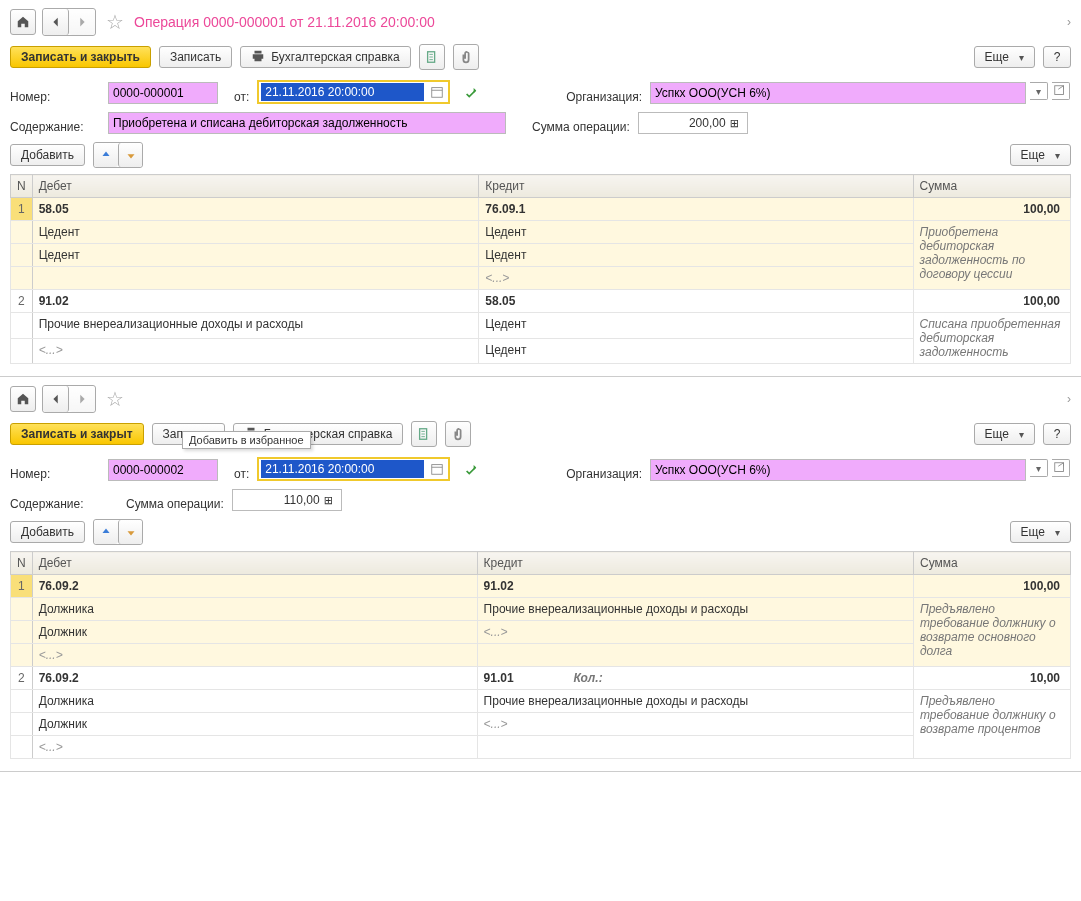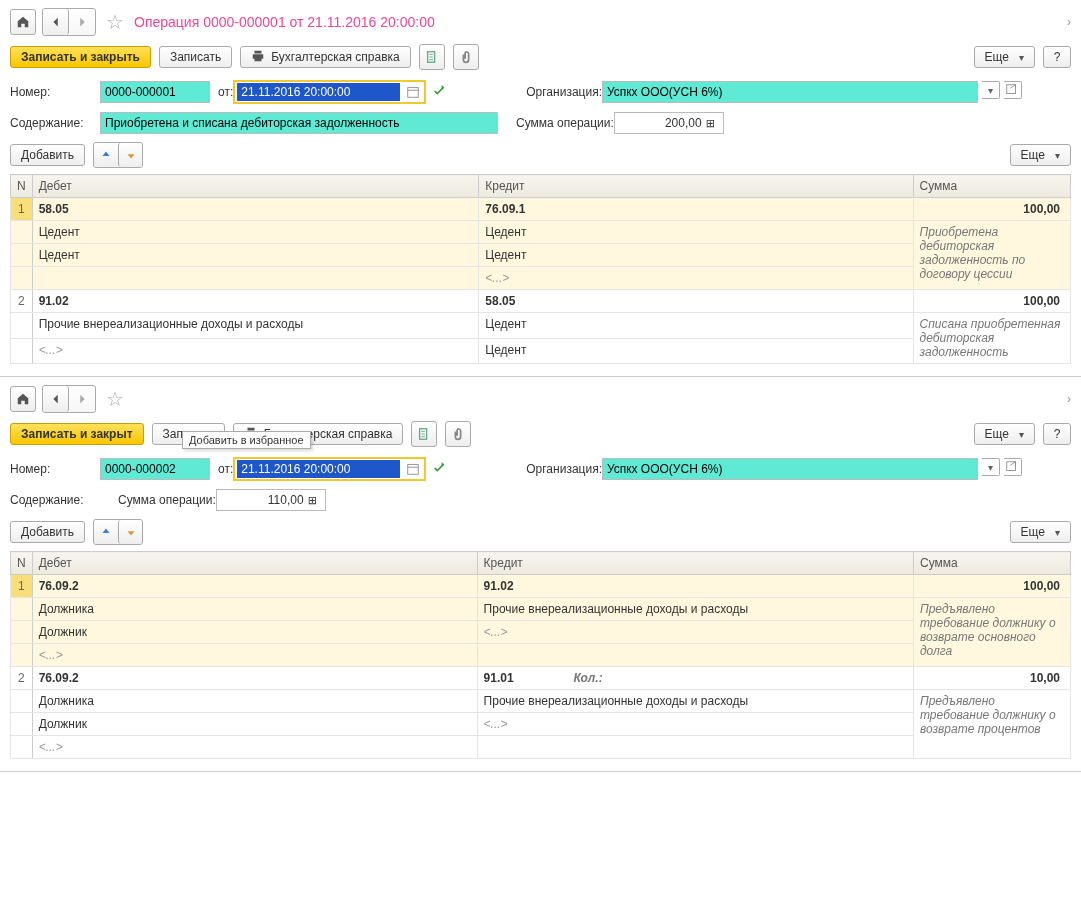--- a/index.html
+++ b/index.html
@@ -9,23 +9,23 @@
   .square-btn { border:1px solid #aaa; background:linear-gradient(#fff,#eee); width:26px; height:26px; border-radius:3px; display:flex; align-items:center; justify-content:center; cursor:pointer; }
   .square-btn.disabled { opacity:.5; cursor:default; }
   .star { width:26px; height:26px; display:flex; align-items:center; justify-content:center; color:#aaa; font-size:20px; cursor:pointer; }
   h2.title { margin:0; font-size:14px; font-weight:normal; color:#ec4899; flex:1; }
   .close-mark { color:#999; font-size:12px; margin-left:auto;}
   .toolbar { display:flex; align-items:center; gap:8px; margin-bottom:10px; position:relative;}
   .btn { border:1px solid #aaa; background:linear-gradient(#fff,#eee); height:22px; border-radius:3px; padding:0 10px; display:flex; align-items:center; cursor:pointer; font-size:12px; gap:6px;}
   .btn.primary { background:linear-gradient(#ffe15a,#f9c600); border-color:#c9a000; font-weight:bold;}
   .dropdown-caret { margin-left:4px; color:#555; font-size:10px;}
   .spacer { flex:1; }
-  .form-row { display:flex; align-items:center; margin-bottom:8px; }
+  .form-row { display:flex; align-items:flex-end; gap:8px; margin-bottom:8px; }
   .label { color:#333; min-width:90px; }
-  .input { border:1px solid #bbb; height:22px; padding:0 4px; font-size:12px; background:#5eead4; }
+  .input { border:1px solid #bbb; height:22px; padding:0 4px; font-size:12px; background:#f0abfc; }
   .date-wrap { display:inline-flex; align-items:center; border:2px solid #f0c92c; padding:1px 2px; }
   .date-wrap .input { border:none; background:#1e57c9; color:#fff; height:18px; padding:0 4px;}
   .mini-icon { display:inline-flex; width:18px; height:18px; align-items:center; justify-content:center; color:#666; border:1px solid #aaa; border-radius:2px; margin-left:4px; cursor:pointer; font-size:10px;}
   .org-wrap { display:flex; flex:1; max-width:420px;}
   .org-wrap .input { flex:1; }
   .org-btns { display:flex; }
   .org-btns .mini-icon { border-left:none; border-radius:0 2px 2px 0;}
   .sum-wrap { display:flex; align-items:center; border:1px solid #bbb; height:22px; width:110px; padding:0 4px; justify-content:flex-end;}
   .sum-wrap span { margin-right:4px;}
   .subtoolbar { display:flex; align-items:center; gap:8px; margin-bottom:6px; }

